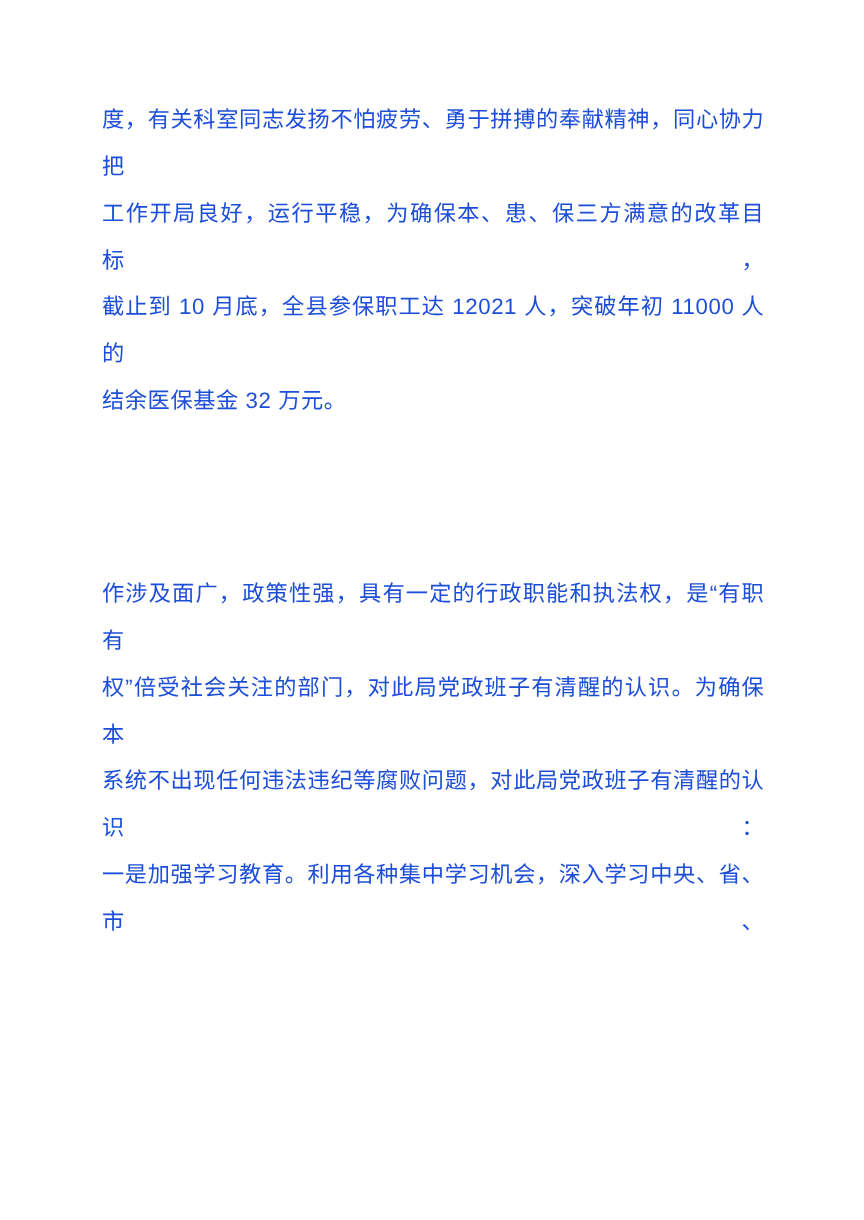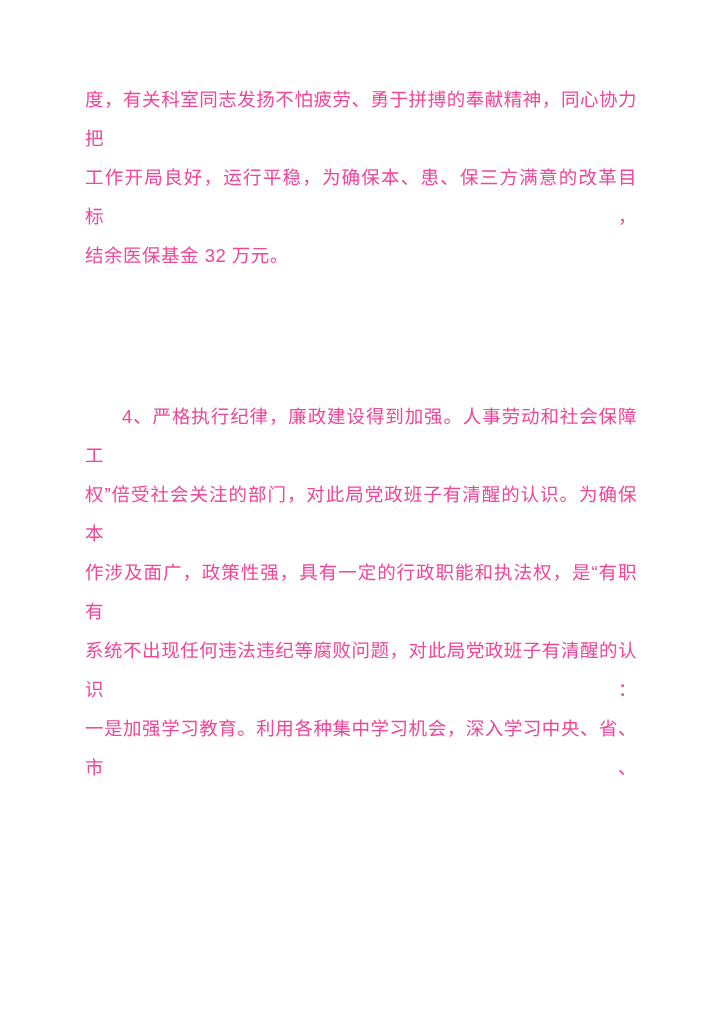--- a/index.html
+++ b/index.html
@@ -44,30 +44,30 @@
     text-align-last: left;
   }
   .paragraph-gap {
     height: 122px;
   }
 </style>
 </head>
 <body style="background: rgb(255, 255, 255);">
 
 <div class="viewport">
-  <div class="doc-page" style="color: #ec4899;">
+  <div class="doc-page" style="color: #1d4ed8;">
     <div id="doc-body">
         <div class="paragraph">
           <div class="line">度，有关科室同志发扬不怕疲劳、勇于拼搏的奉献精神，同心协力把</div>
           <div class="line">工作开局良好，运行平稳，为确保本、患、保三方满意的改革目标，</div>
+          <div class="line">截止到 10 月底，全县参保职工达 12021 人，突破年初 11000 人的</div>
           <div class="line last-line">结余医保基金 32 万元。</div>
         </div>
         <div class="paragraph-gap"></div>
         <div class="paragraph">
-          <div class="line indent">4、严格执行纪律，廉政建设得到加强。人事劳动和社会保障工</div>
+          <div class="line">作涉及面广，政策性强，具有一定的行政职能和执法权，是“有职有</div>
           <div class="line">权”倍受社会关注的部门，对此局党政班子有清醒的认识。为确保本</div>
-          <div class="line">作涉及面广，政策性强，具有一定的行政职能和执法权，是“有职有</div>
           <div class="line">系统不出现任何违法违纪等腐败问题，对此局党政班子有清醒的认识：</div>
           <div class="line">一是加强学习教育。利用各种集中学习机会，深入学习中央、省、市、</div>
         </div>
       </div>
   </div>
 </div>
 
 </body></html>

